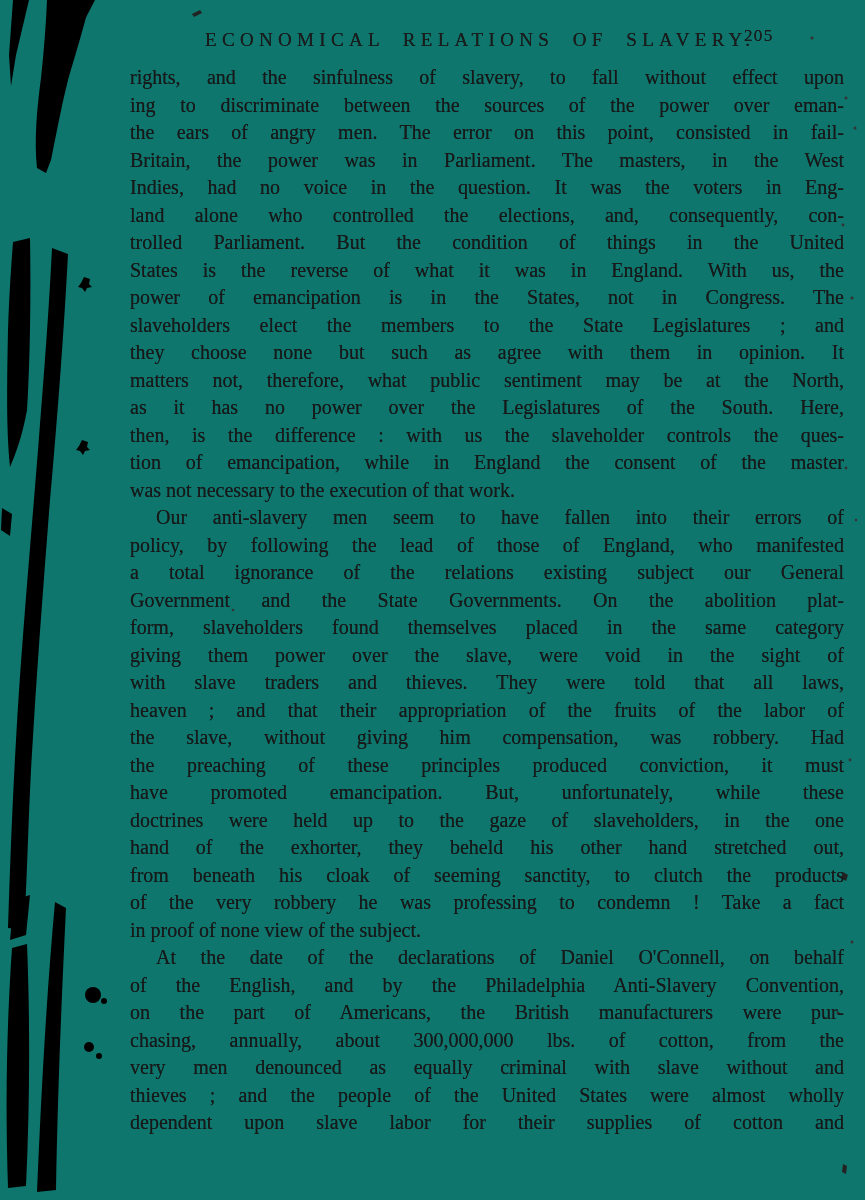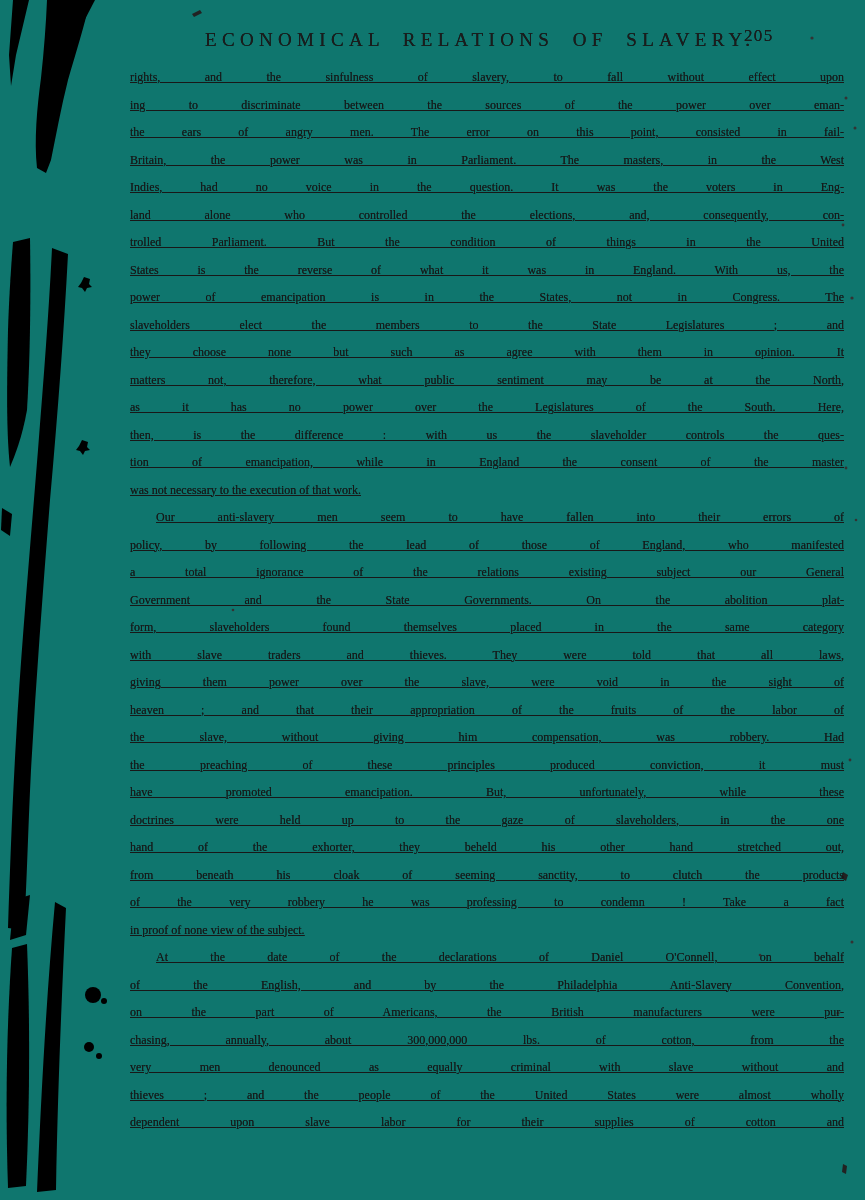--- a/index.html
+++ b/index.html
@@ -26,23 +26,22 @@
     white-space:nowrap;
   }
   .page-number{
     position:absolute;left:744px;top:0;
     font-size:17px;letter-spacing:0.08em;
     color:#1c1c1c;
     text-shadow:0 0 0.6px rgba(0,0,0,0.75);
   }
   .page-body{
     position:absolute;top:64px;left:130px;width:714px;
-    font-size:12px;line-height:27.5px;
+    font-size:20px;line-height:27.5px;
     text-shadow:0 0 0.5px rgba(10,10,10,0.65);
-    text-decoration:underline;
   }
   .paragraph{margin:0;}
   .line{
     text-align:justify;
     text-align-last:justify;
     white-space:nowrap;
   }
   .line.last{text-align-last:left;}
   .line.indent{text-indent:26px;}
 </style>
@@ -125,22 +124,22 @@
         <div class="line">then, is the difference :  with us the slaveholder controls the ques-</div>
         <div class="line">tion of emancipation, while in England the consent of the master</div>
         <div class="line last">was not necessary to the execution of that work.</div>
       </div>
       <div class="paragraph">
         <div class="line indent">Our anti-slavery men seem to have fallen into their errors of</div>
         <div class="line">policy, by following the lead of those of England, who manifested</div>
         <div class="line">a total ignorance of the relations existing subject our General</div>
         <div class="line">Government and the State Governments.  On the abolition plat-</div>
         <div class="line">form, slaveholders found themselves placed in the same category</div>
+        <div class="line">giving them power over the slave, were void in the sight of</div>
         <div class="line">with slave traders and thieves.  They were told that all laws,</div>
-        <div class="line">giving them power over the slave, were void in the sight of</div>
         <div class="line">heaven ; and that their appropriation of the fruits of the labor of</div>
         <div class="line">the slave, without giving him compensation, was robbery.  Had</div>
         <div class="line">the preaching of these principles produced conviction, it must</div>
         <div class="line">have promoted emancipation.  But, unfortunately, while these</div>
         <div class="line">doctrines were held up to the gaze of slaveholders, in the one</div>
         <div class="line">hand of the exhorter, they beheld his other hand stretched out,</div>
         <div class="line">from beneath his cloak of seeming sanctity, to clutch the products</div>
         <div class="line">of the very robbery he was professing to condemn !  Take a fact</div>
         <div class="line last">in proof of none view of the subject.</div>
       </div>

